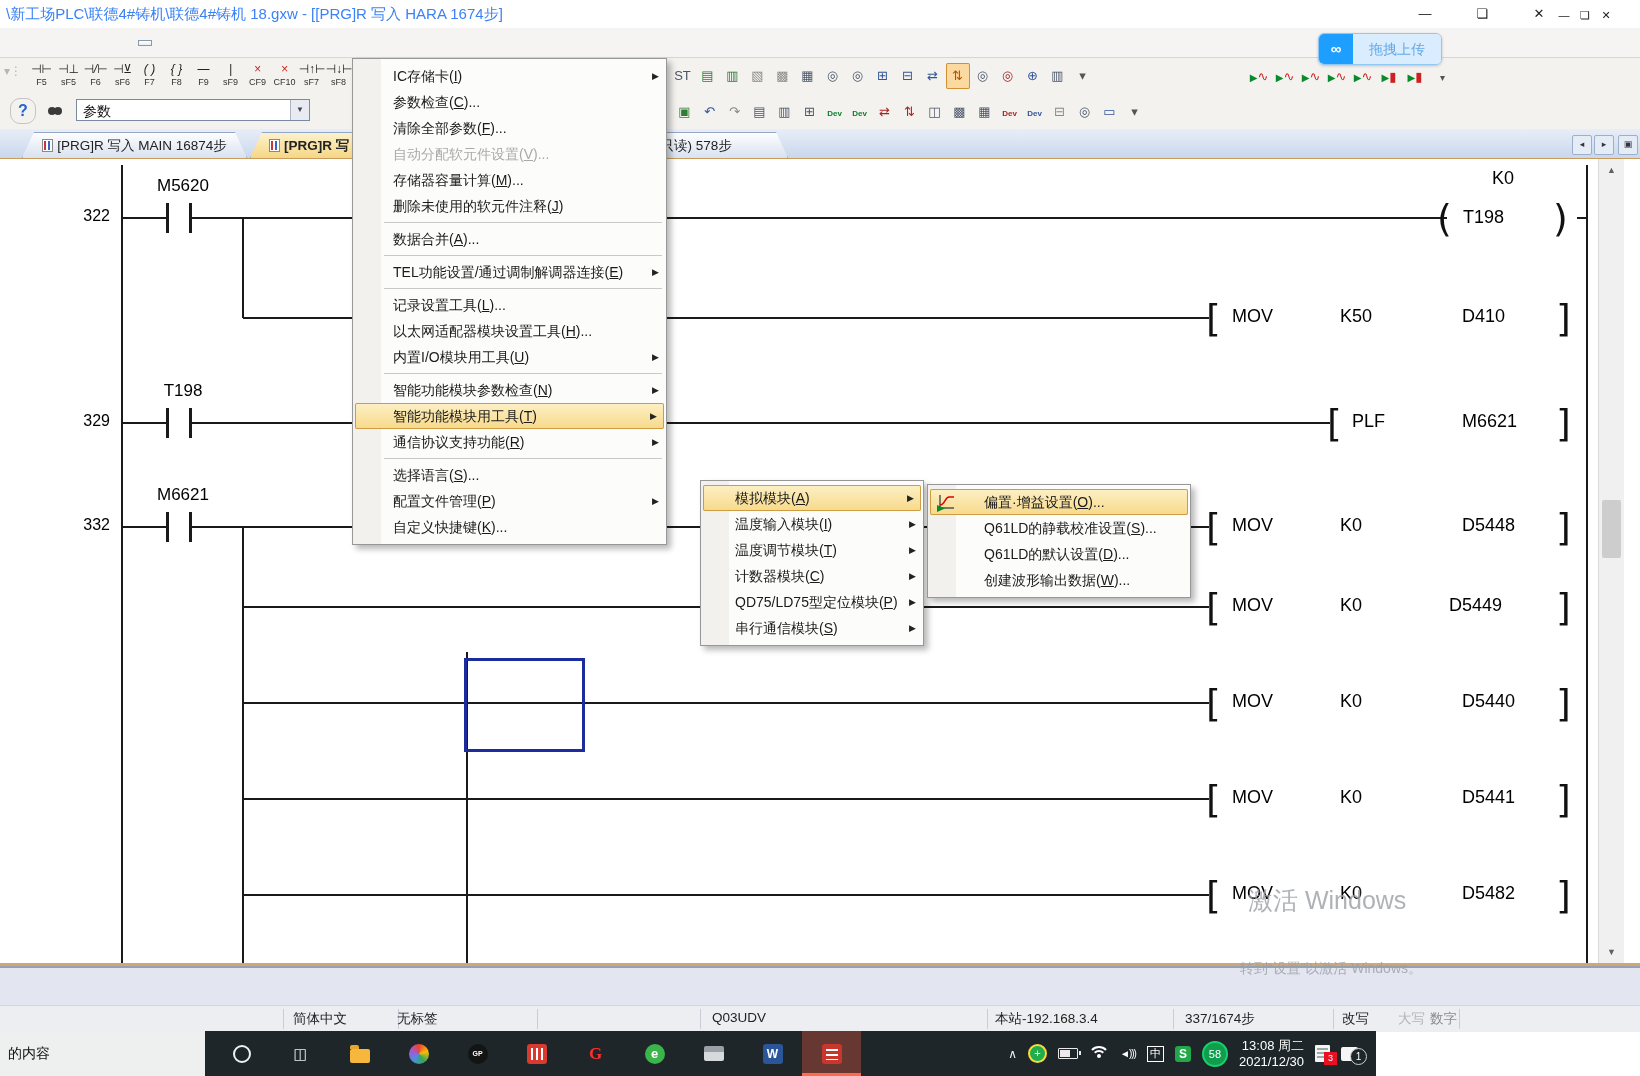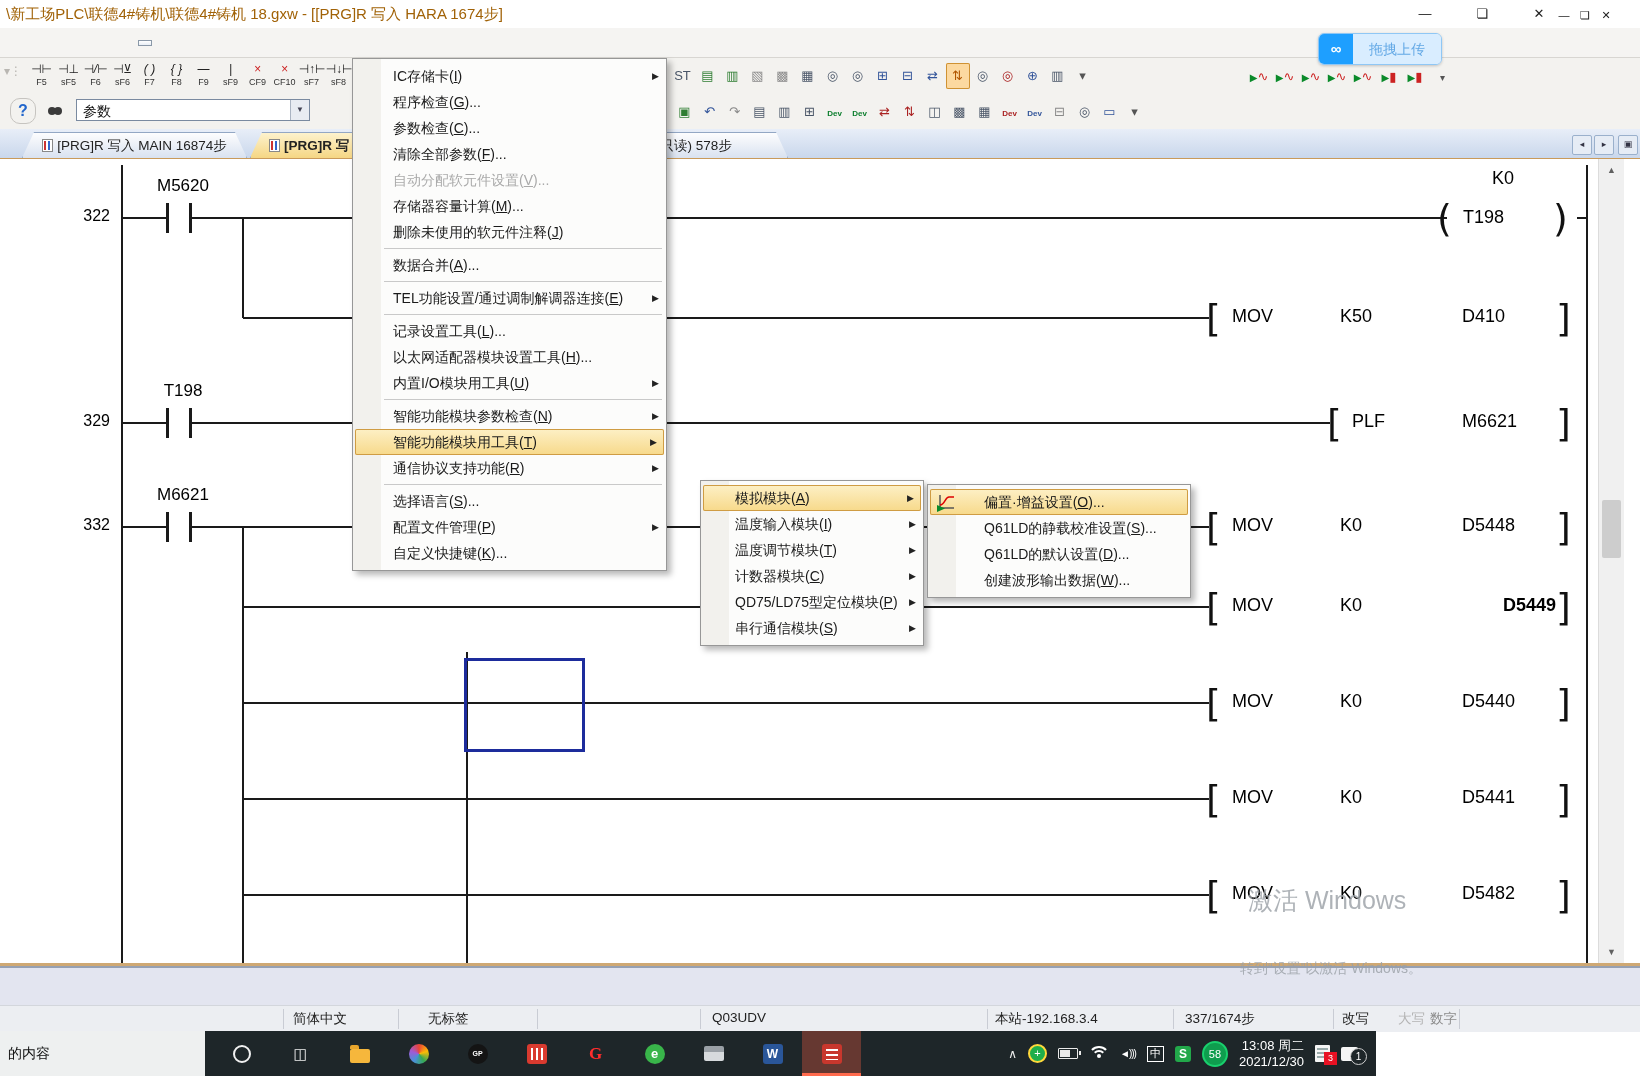--- a/index.html
+++ b/index.html
@@ -1,20 +1,20 @@
 <!DOCTYPE html>
 <html><head>
 <meta charset="utf-8">
 <style>
   html,body{margin:0;padding:0;background:#555;}
   #root{position:relative;width:1640px;height:1076px;background:#fff;overflow:hidden;
         font-family:"Liberation Sans","DejaVu Sans",sans-serif;-webkit-font-smoothing:antialiased;}
   
   #titlebar{position:absolute;left:0;top:0;width:1640px;height:28px;background:#fff;border-bottom:1px solid #e4e4e4;}
-  #title-text{position:absolute;left:6px;top:5px;font-size:15px;color:#a16207;white-space:nowrap;}
+  #title-text{position:absolute;left:6px;top:5px;font-size:15px;color:#3b82f6;white-space:nowrap;}
   .winctl{position:absolute;top:3px;width:34px;height:22px;text-align:center;line-height:22px;font-size:13px;color:#222;}
   
   #menubar{position:absolute;left:0;top:28px;width:1640px;height:30px;background:#f5f4f2;border-bottom:1px solid #d8d6d2;display:flex;align-items:center;padding-left:2px;box-sizing:border-box;}
   .mb-item{display:inline-block;margin:0 6px;padding:2px 6px;font-size:14px;color:#111;white-space:nowrap;border:1px solid transparent;}
   .mb-item.pressed{border:1px solid #8a98a8;background:linear-gradient(#ffffff,#e9eef5);}
   .childctl{position:absolute;top:7px;width:18px;height:16px;text-align:center;line-height:16px;font-size:11px;color:#222;}
   
   #drag-upload{position:absolute;left:1318px;top:33px;width:122px;height:30px;border-radius:6px;overflow:hidden;display:flex;z-index:45;border:1px solid #8fc7f5;box-shadow:0 1px 3px rgba(0,0,0,.2);}
   #drag-upload .du-logo{width:34px;height:30px;background:#1e9fff;color:#fff;text-align:center;line-height:30px;font-size:15px;font-weight:bold;}
   #drag-upload .du-label{flex:1;background:#d9edff;color:#64a9e6;font-size:14px;text-align:center;line-height:30px;white-space:nowrap;}
@@ -377,21 +377,21 @@
   <span class="brak" style="left:1556px;top:505px;" data-name="instr-close-bracket">]</span>
 
   <div class="vline" style="left:242px;top:526px;height:437px;" data-name="branch-line"></div>
   <div class="vline" style="left:466px;top:652px;height:311px;" data-name="branch-line-selected"></div>
   <div id="cursor-box" data-name="ladder-cursor"></div>
 
   <div class="hline" style="left:243px;top:606px;width:966px;" data-name="branch-rung-line"></div>
   <span class="brak" style="left:1206px;top:585px;" data-name="instr-open-bracket">[</span>
   <div class="itext" style="left:1232px;top:595px;" data-name="instruction">MOV</div>
   <div class="itext" style="left:1340px;top:595px;" data-name="operand">K0</div>
-  <div class="itext" style="left:1503px;top:595px;font-weight:bold;" data-name="operand">D5449</div>
+  <div class="itext" style="left:1449px;top:595px;" data-name="operand">D5449</div>
   <span class="brak" style="left:1556px;top:585px;" data-name="instr-close-bracket">]</span>
 
   <div class="hline" style="left:243px;top:702px;width:966px;" data-name="branch-rung-line"></div>
   <span class="brak" style="left:1206px;top:681px;" data-name="instr-open-bracket">[</span>
   <div class="itext" style="left:1232px;top:691px;" data-name="instruction">MOV</div>
   <div class="itext" style="left:1340px;top:691px;" data-name="operand">K0</div>
   <div class="itext" style="left:1462px;top:691px;" data-name="operand">D5440</div>
   <span class="brak" style="left:1556px;top:681px;" data-name="instr-close-bracket">]</span>
 
   <div class="hline" style="left:243px;top:798px;width:966px;" data-name="branch-rung-line"></div>
@@ -416,25 +416,20 @@
     <span id="scr-thumb" data-name="scrollbar-thumb"></span>
     <span class="scr-btn" style="bottom:0;" data-name="scroll-down-icon">▼</span>
   </div>
 
   <div id="menu-tools" class="popup" data-name="tools-menu-popup">
 
   <div class="mi submenu" data-name="menu-item">
         
         <span class="mn">IC存储卡(<u>I</u>)</span>
         <span class="arr" data-name="submenu-arrow-icon">▶</span>
-      </div>
-      <div class="mi" data-name="menu-item">
-        
-        <span class="mn">程序检查(<u>G</u>)...</span>
-        
       </div>
       <div class="mi" data-name="menu-item">
         
         <span class="mn">参数检查(<u>C</u>)...</span>
         
       </div>
       <div class="mi" data-name="menu-item">
         
         <span class="mn">清除全部参数(<u>F</u>)...</span>
         
@@ -585,21 +580,21 @@
   <div id="statusbar" data-name="status-bar">
     <span class="sb-div" style="left:283px;"></span>
     <span class="sb-div" style="left:398px;"></span>
     <span class="sb-div" style="left:537px;"></span>
     <span class="sb-div" style="left:700px;"></span>
     <span class="sb-div" style="left:987px;"></span>
     <span class="sb-div" style="left:1173px;"></span>
     <span class="sb-div" style="left:1333px;"></span>
     <span class="sb-div" style="left:1459px;"></span>
     <span class="sb-cell" style="left:293px;" data-name="status-language">简体中文</span>
-    <span class="sb-cell" style="left:428px;" data-name="status-tag">无标签</span>
+    <span class="sb-cell" style="left:397px;" data-name="status-tag">无标签</span>
     <span class="sb-cell" style="left:712px;" data-name="status-cpu-type">Q03UDV</span>
     <span class="sb-cell" style="left:995px;" data-name="status-host">本站-192.168.3.4</span>
     <span class="sb-cell" style="left:1185px;" data-name="status-steps">337/1674步</span>
     <span class="sb-cell" style="left:1342px;" data-name="status-edit-mode">改写</span>
     <span class="sb-cell sb-gray" style="left:1398px;" data-name="status-caps">大写</span>
     <span class="sb-cell sb-dim" style="left:1430px;" data-name="status-num">数字</span>
   </div>
 
   <div id="taskbar" data-name="windows-taskbar">
     <div id="tb-search" data-name="taskbar-search-box"><span>的内容</span></div>

